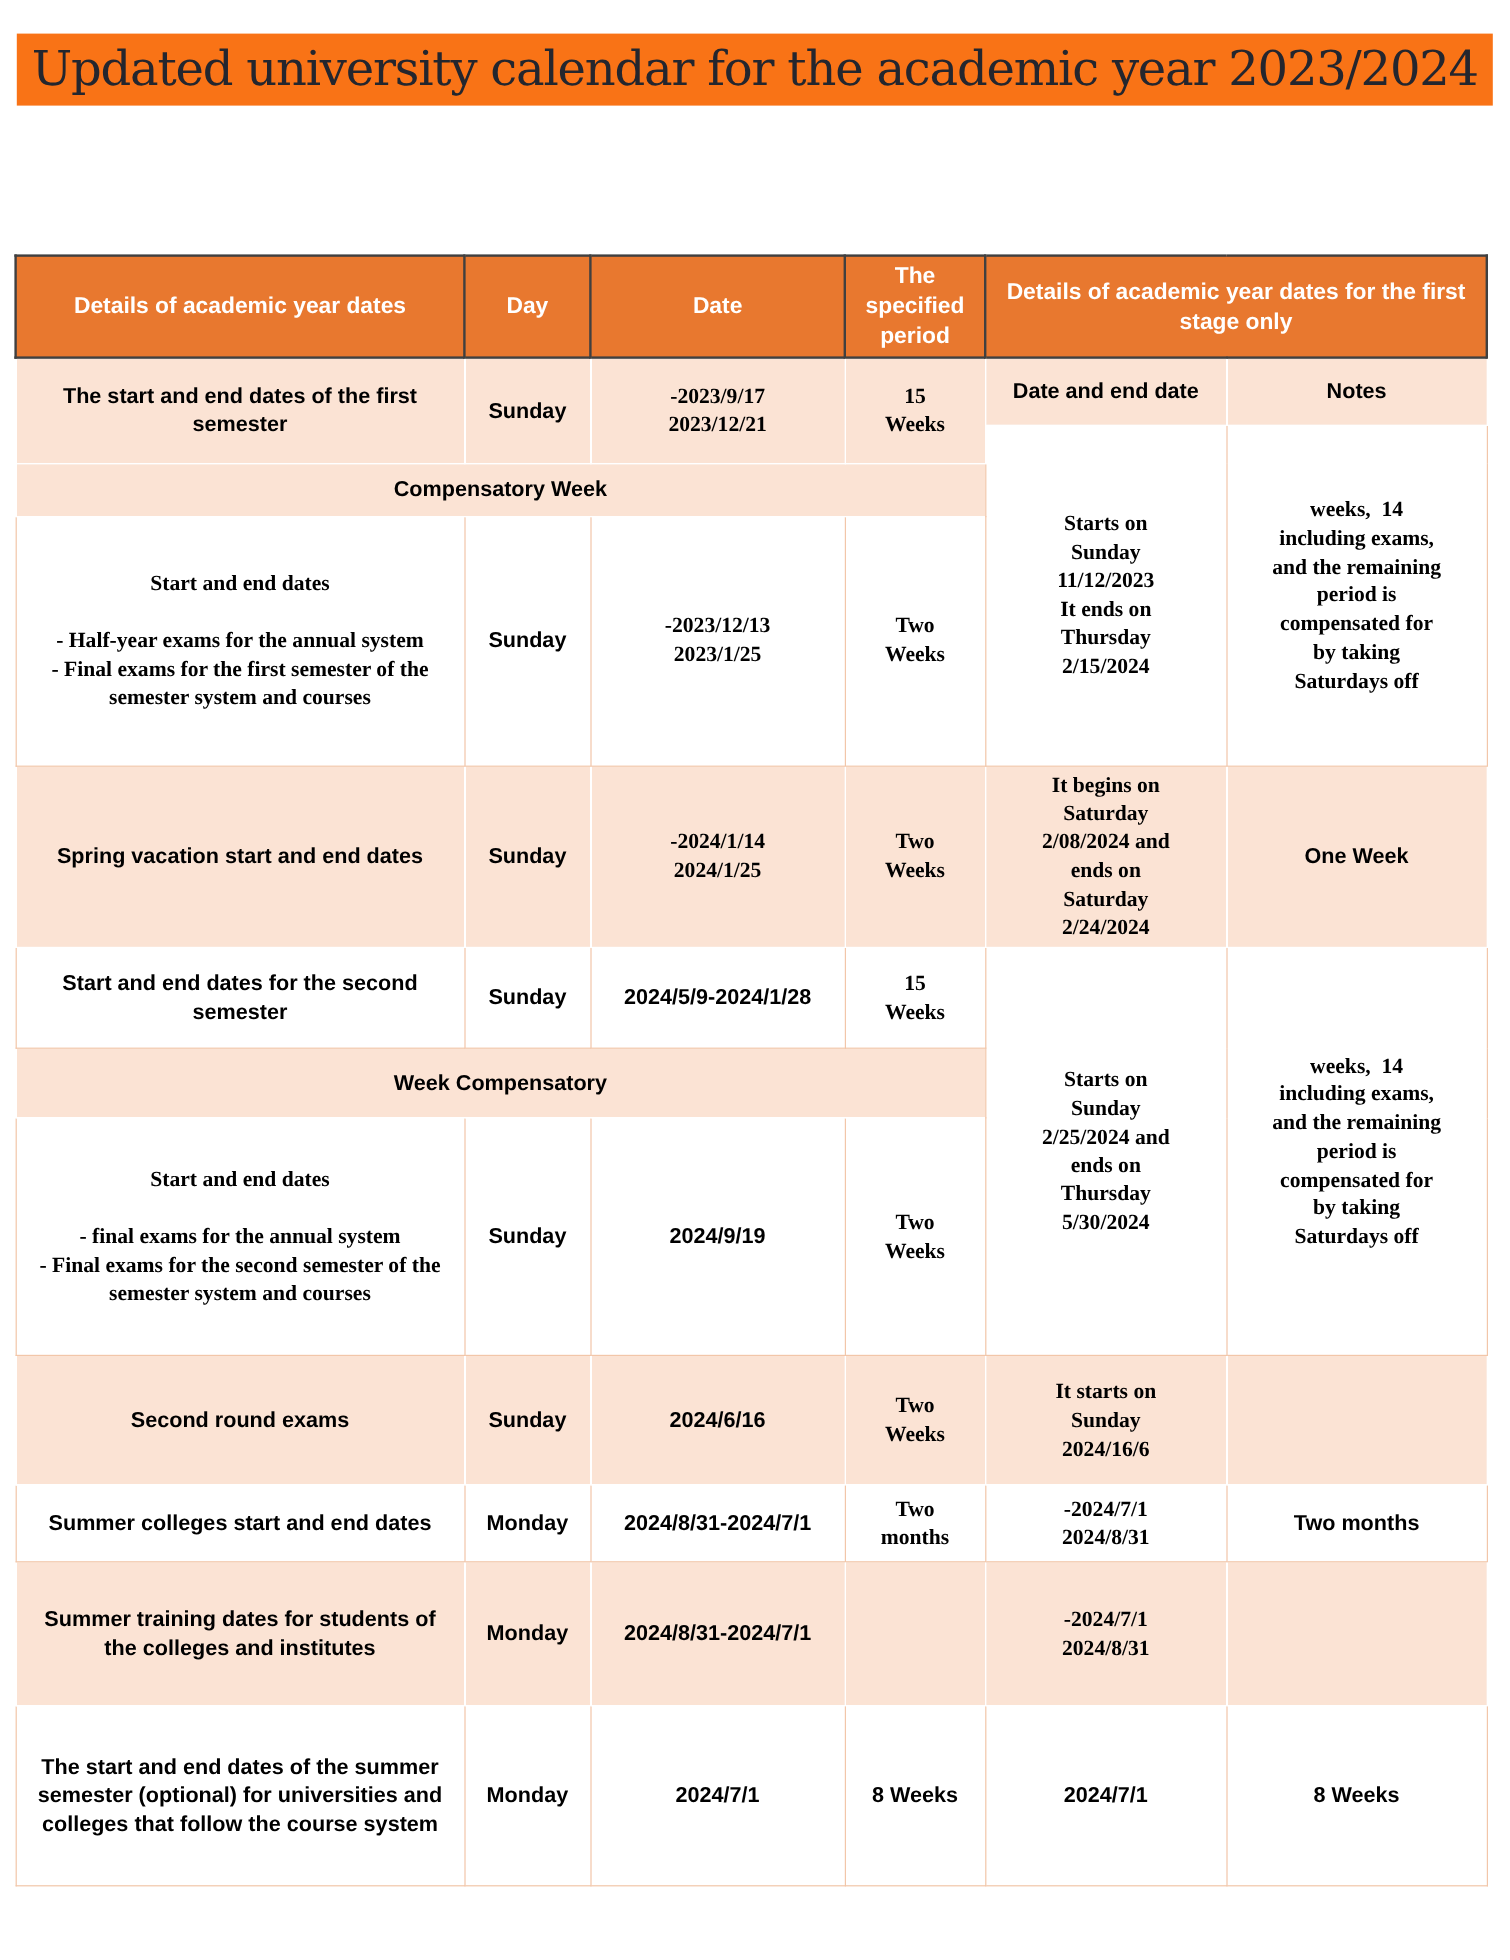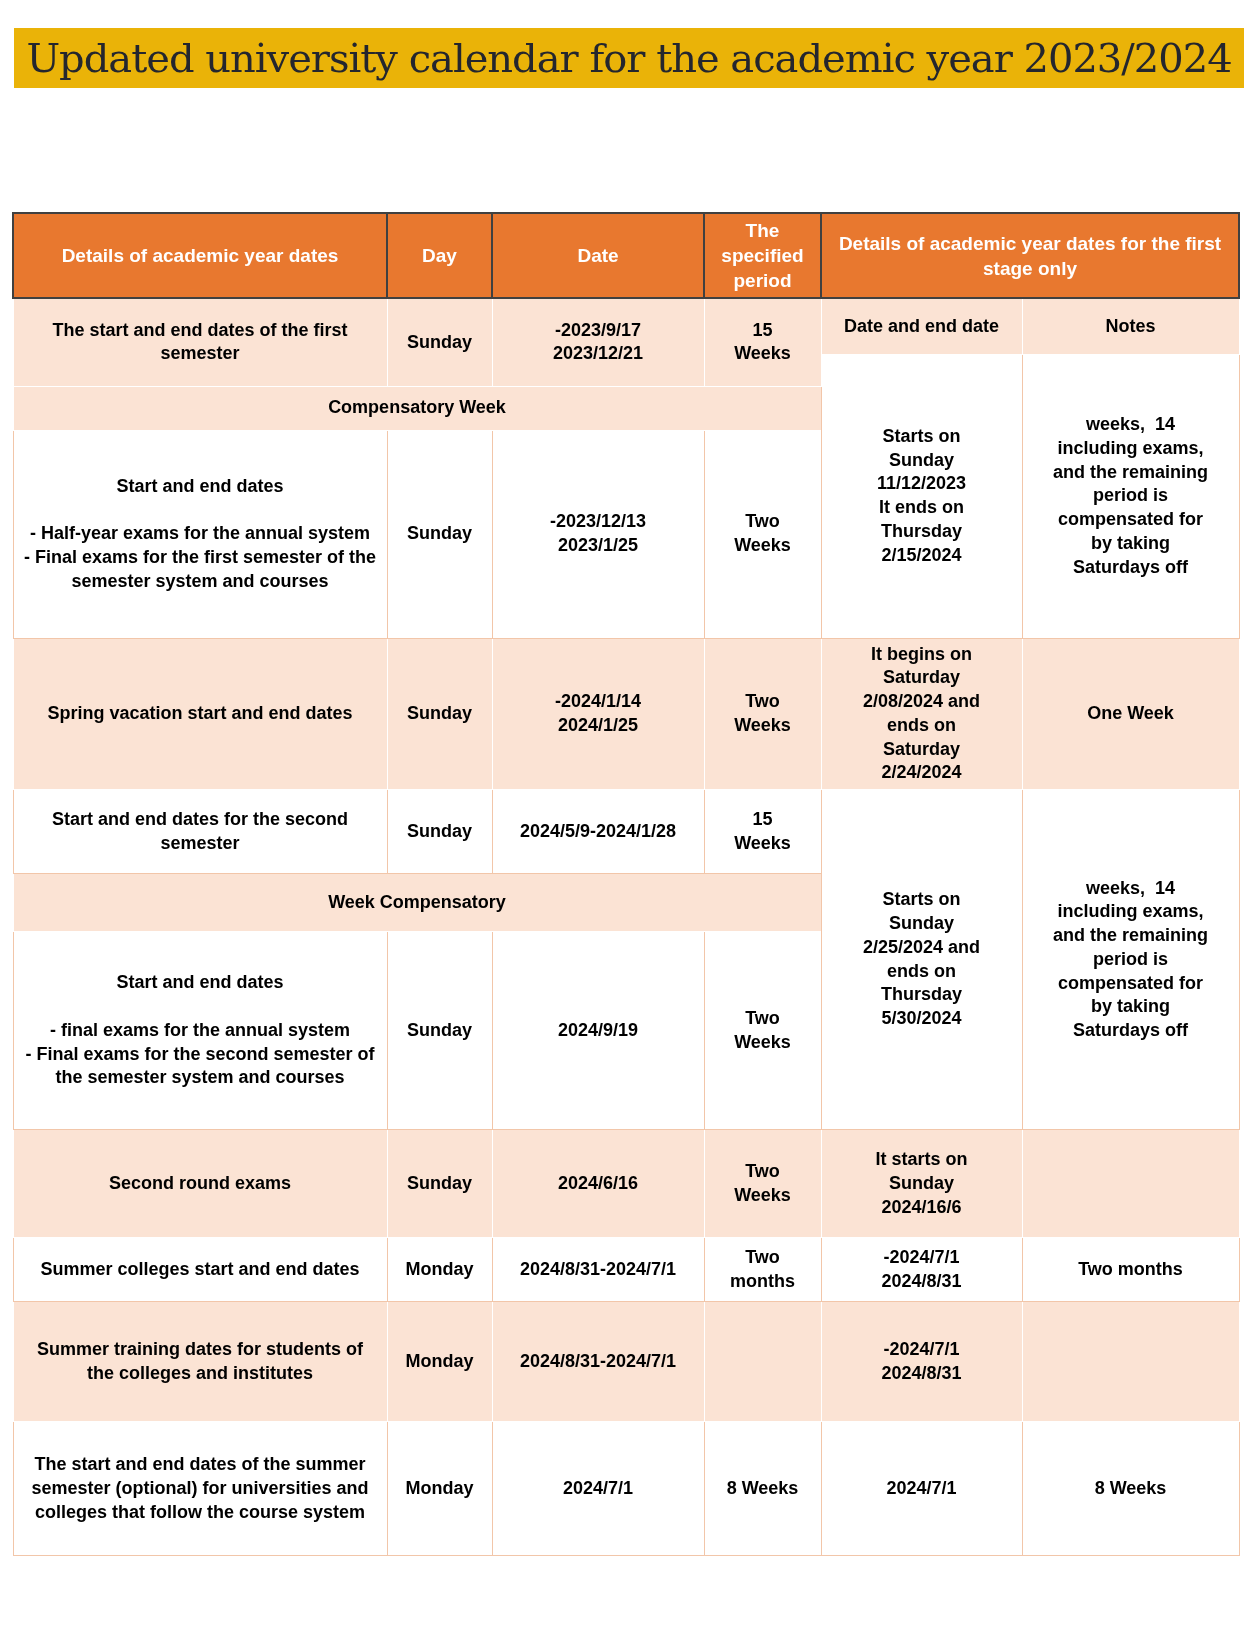--- a/index.html
+++ b/index.html
@@ -4,21 +4,21 @@
 <style>
   html,body{margin:0;padding:0;background:#ffffff;}
   body{
     width:1258px;height:1633px;
     font-family:"Liberation Sans",sans-serif;
     color:#000;
   }
   .title-strip{
     margin:28px 14px 0 14px;
     height:60px;
-    background:#eab308;
+    background:#f97316;
     display:flex;align-items:center;justify-content:center;
   }
   .page-title{
     margin:0;
     font-family:"DejaVu Serif","Liberation Serif",serif;
     font-weight:500;
     font-size:40px;
     letter-spacing:-1px;
     color:#24262e;
     white-space:nowrap;
@@ -48,21 +48,21 @@
     padding:4px 8px;
     text-align:center;
     vertical-align:middle;
     line-height:1.32;
     overflow:hidden;
   }
   table.cal td.peach{
     background:#fbe3d4;
     border-color:#ffffff;
   }
-  td.pre{white-space:pre-line;}
+  td.pre{white-space:pre-line;font-family:Liberation Serif, serif;}
   td.leftal{text-align:left;padding-left:12px;padding-right:10px;margin-top:28px;}
 </style>
 </head>
 <body>
 
 <div>
 
   <div class="title-strip">
     <h1 class="page-title">Updated university calendar for the academic year 2023/2024</h1>
   </div>
@@ -206,21 +206,21 @@
     <tr style="height:120px">
       <td class="peach">Summer training dates for students of the colleges and institutes</td>
       <td class="peach">Monday</td>
       <td class="peach">2024/8/31-2024/7/1</td>
       <td class="peach"></td>
       <td class="peach pre">-2024/7/1
 2024/8/31</td>
       <td class="peach"></td>
     </tr>
 
-    <tr style="height:134px">
+    <tr style="height:150px">
       <td>The start and end dates of the summer semester (optional) for universities and colleges that follow the course system</td>
       <td>Monday</td>
       <td>2024/7/1</td>
       <td>8 Weeks</td>
       <td>2024/7/1</td>
       <td>8 Weeks</td>
     </tr>
   </tbody>
     </table>
 </div>

